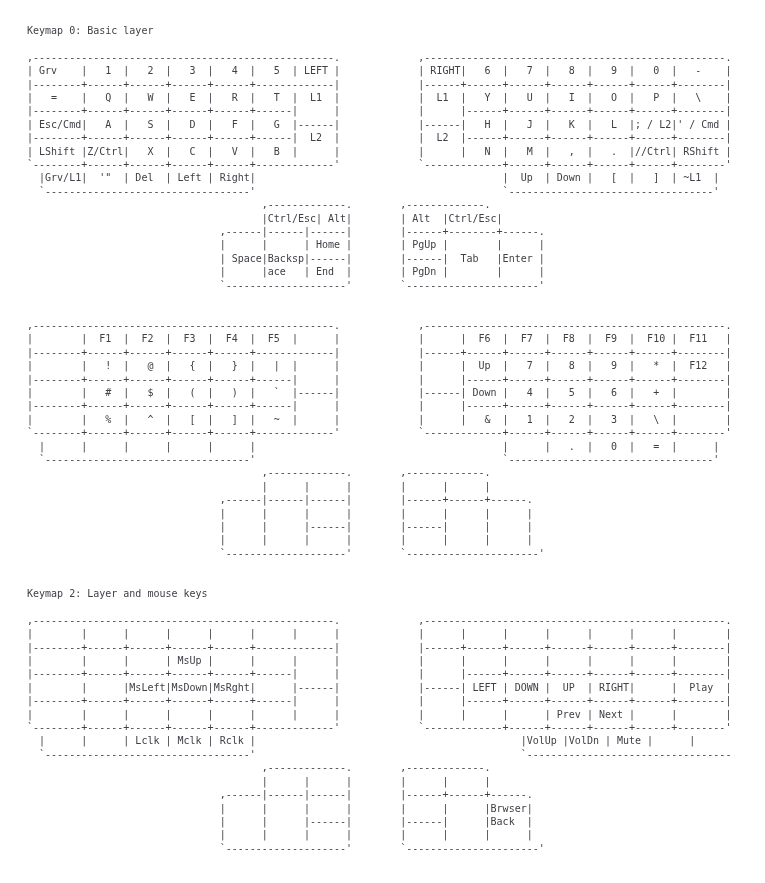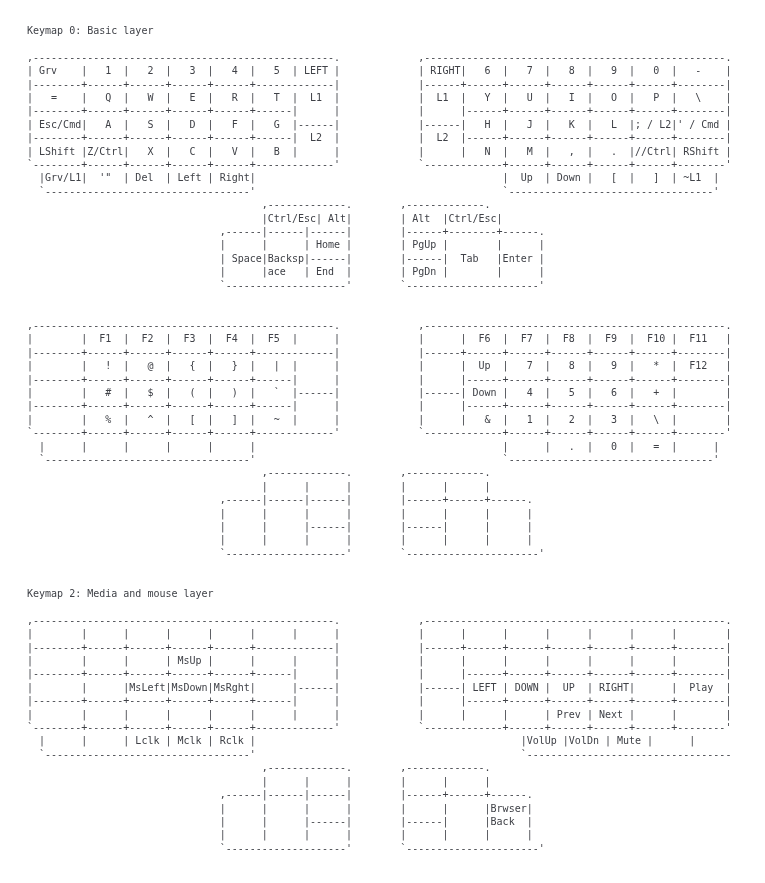--- a/index.html
+++ b/index.html
@@ -73,21 +73,21 @@
                                        ,-------------.        ,-------------.
                                        |      |      |        |      |      |
                                 ,------|------|------|        |------+------+------.
                                 |      |      |      |        |      |      |      |
                                 |      |      |------|        |------|      |      |
                                 |      |      |      |        |      |      |      |
                                 `--------------------'        `----------------------'</pre>
   </section>
 
   <section class="keymap-section">
-    <pre class="section-title">Keymap 2: Media and mouse layer</pre>
+    <pre class="section-title">Keymap 2: Layer and mouse keys</pre>
     <pre class="ascii-art">,--------------------------------------------------.             ,--------------------------------------------------.
 |        |      |      |      |      |      |      |             |      |      |      |      |      |      |        |
 |--------+------+------+------+------+-------------|             |------+------+------+------+------+------+--------|
 |        |      |      | MsUp |      |      |      |             |      |      |      |      |      |      |        |
 |--------+------+------+------+------+------|      |             |      |------+------+------+------+------+--------|
 |        |      |MsLeft|MsDown|MsRght|      |------|             |------| LEFT | DOWN |  UP  | RIGHT|      |  Play  |
 |--------+------+------+------+------+------|      |             |      |------+------+------+------+------+--------|
 |        |      |      |      |      |      |      |             |      |      |      | Prev | Next |      |        |
 `--------+------+------+------+------+-------------'             `-------------+------+------+------+------+--------'
   |      |      | Lclk | Mclk | Rclk |                                            |VolUp |VolDn | Mute |      |      |

